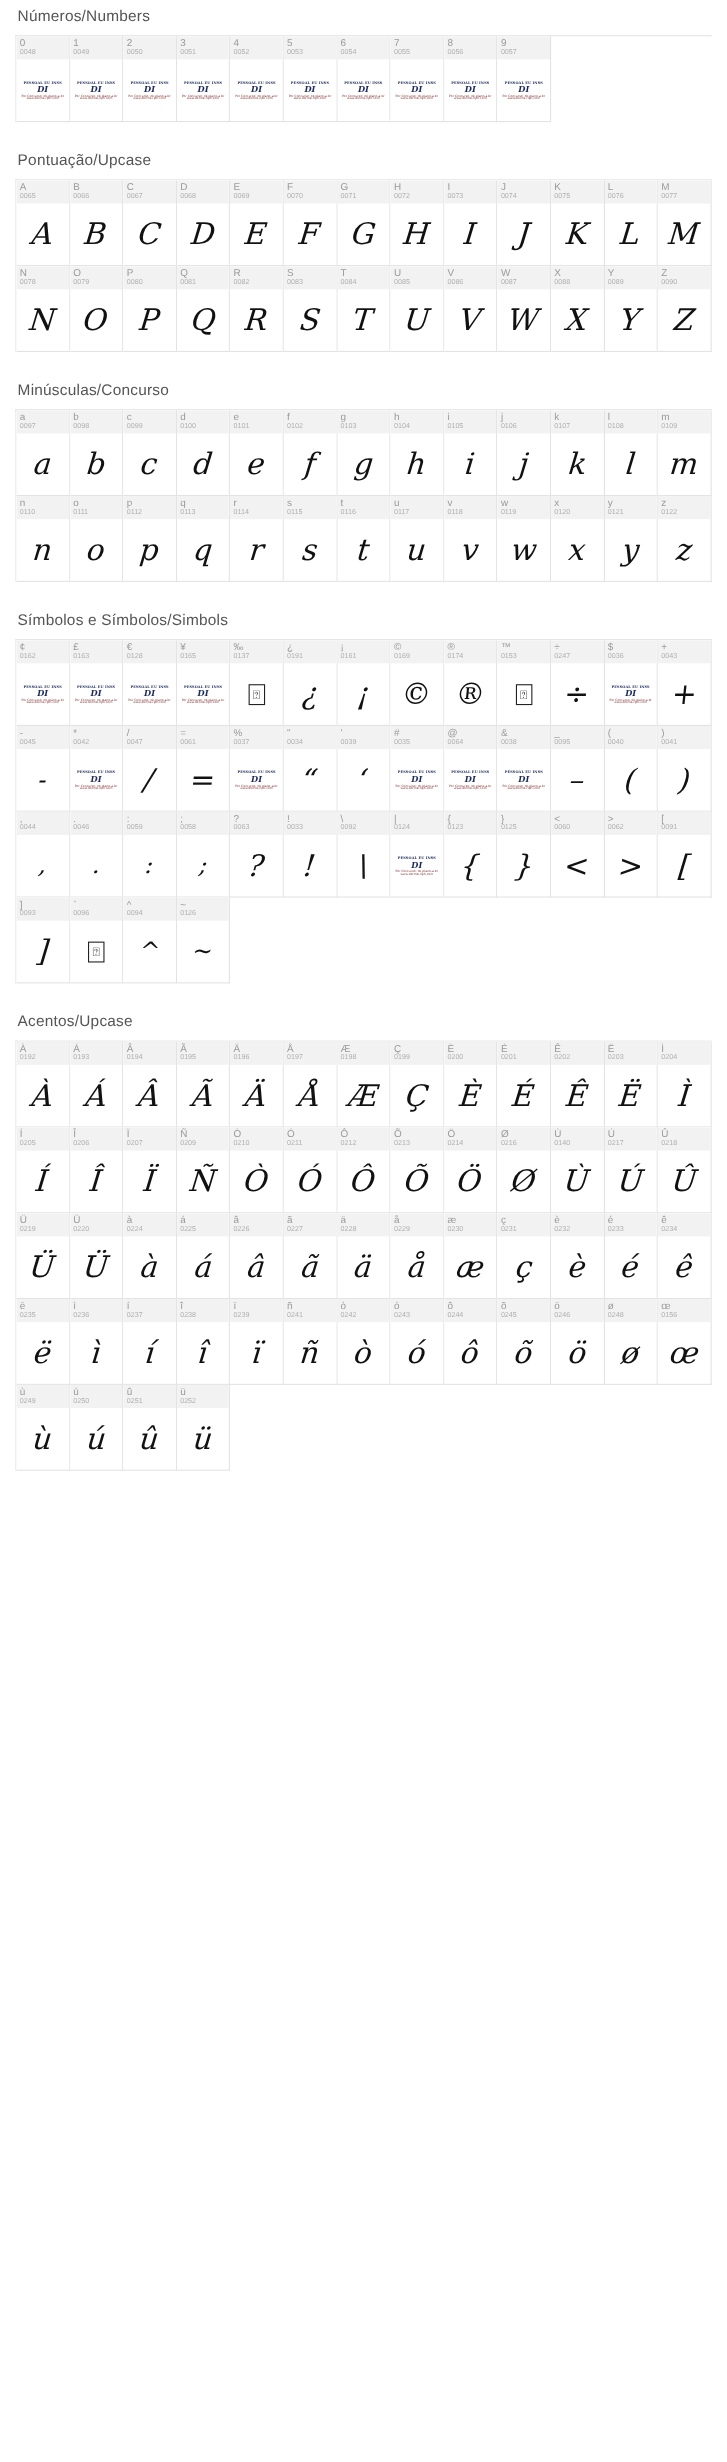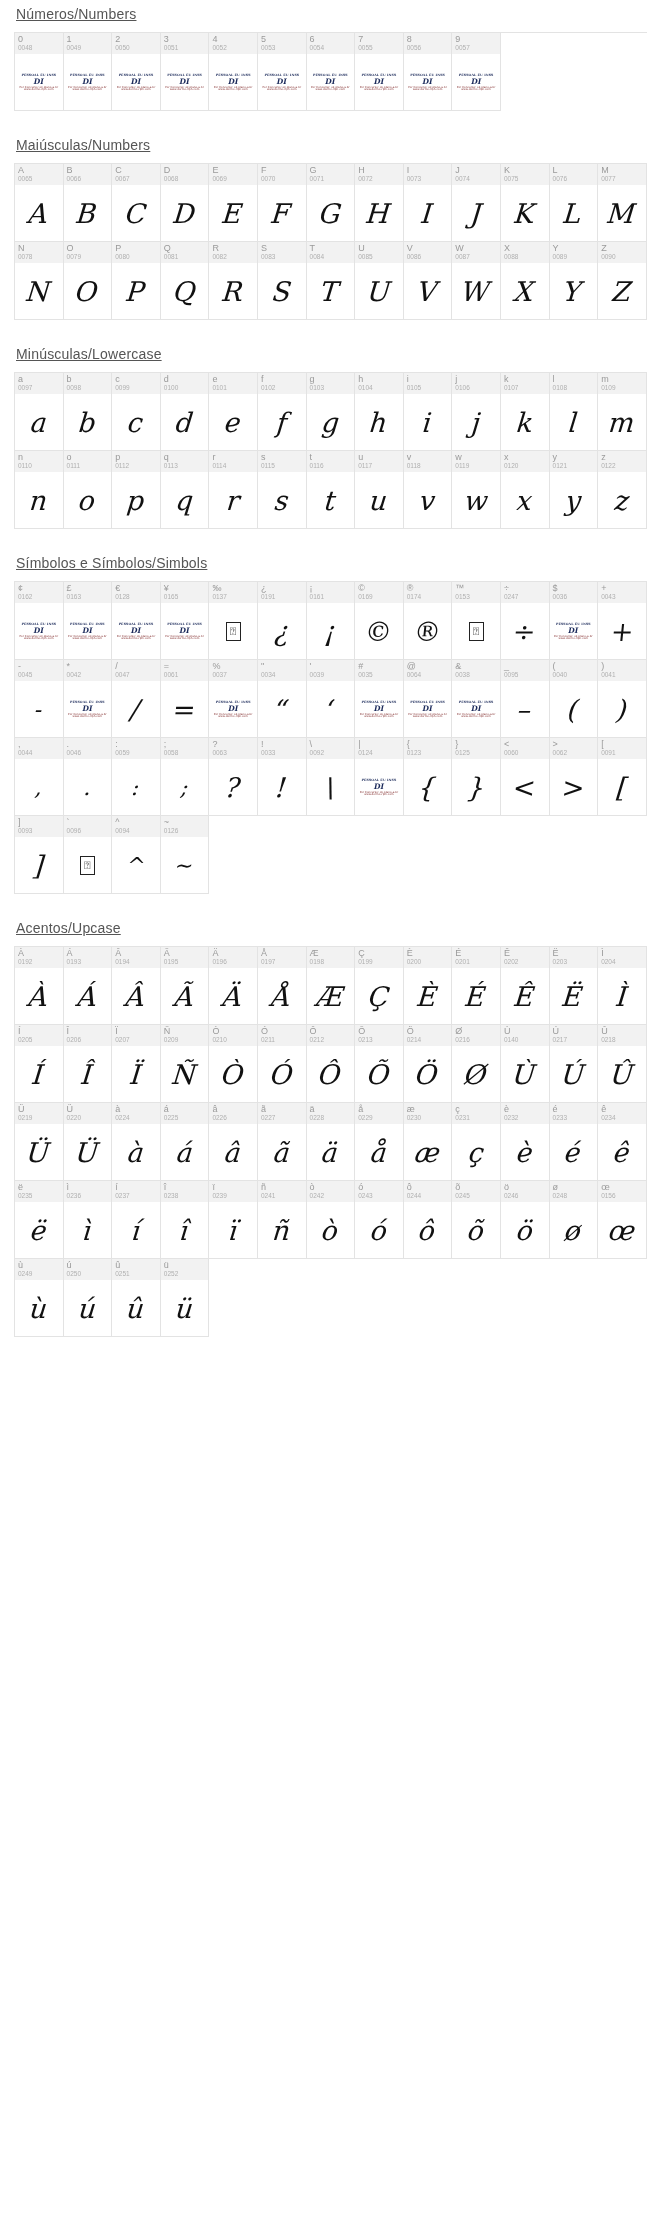--- a/index.html
+++ b/index.html
@@ -13,21 +13,20 @@
     color: #333;
     padding: 0 14px 20px 14px;
     width: 661px;
   }
   .section-title {
     font-size: 14px;
     color: #555;
     font-weight: 400;
     margin: 26px 0 10px 2px;
     letter-spacing: 0.2px;
-    text-decoration: underline;
   }
   .section-title.first { margin-top: 6px; }
 
   .glyph-grid {
     display: flex;
     flex-wrap: wrap;
     border-left: 1px solid #e3e3e3;
     border-top: 1px solid #e3e3e3;
     width: 633px;
   }
@@ -268,21 +267,21 @@
         <div class="glyph-body">
           <div class="logo-block">
             <div class="l1">PESSOAL EU INSS</div>
             <div class="l2">DI</div>
             <div class="l3">Por Concurso: ok.plano-a.br</div>
             <div class="l4">www.dorme-rlph.com</div>
           </div>
         </div>
       </div>
     </div>
-    <div class="section-title">Maiúsculas/Numbers</div>
+    <div class="section-title">Pontuação/Upcase</div>
     <div class="glyph-grid">
       <div class="glyph-cell">
         <div class="glyph-head">
           <span class="glyph-char">A</span>
           <span class="glyph-code">0065</span>
         </div>
         <div class="glyph-body">
           <div class="glyph-render">A</div>
         </div>
       </div>
@@ -505,21 +504,21 @@
       <div class="glyph-cell">
         <div class="glyph-head">
           <span class="glyph-char">Z</span>
           <span class="glyph-code">0090</span>
         </div>
         <div class="glyph-body">
           <div class="glyph-render">Z</div>
         </div>
       </div>
     </div>
-    <div class="section-title">Minúsculas/Lowercase</div>
+    <div class="section-title">Minúsculas/Concurso</div>
     <div class="glyph-grid">
       <div class="glyph-cell">
         <div class="glyph-head">
           <span class="glyph-char">a</span>
           <span class="glyph-code">0097</span>
         </div>
         <div class="glyph-body">
           <div class="glyph-render">a</div>
         </div>
       </div>

